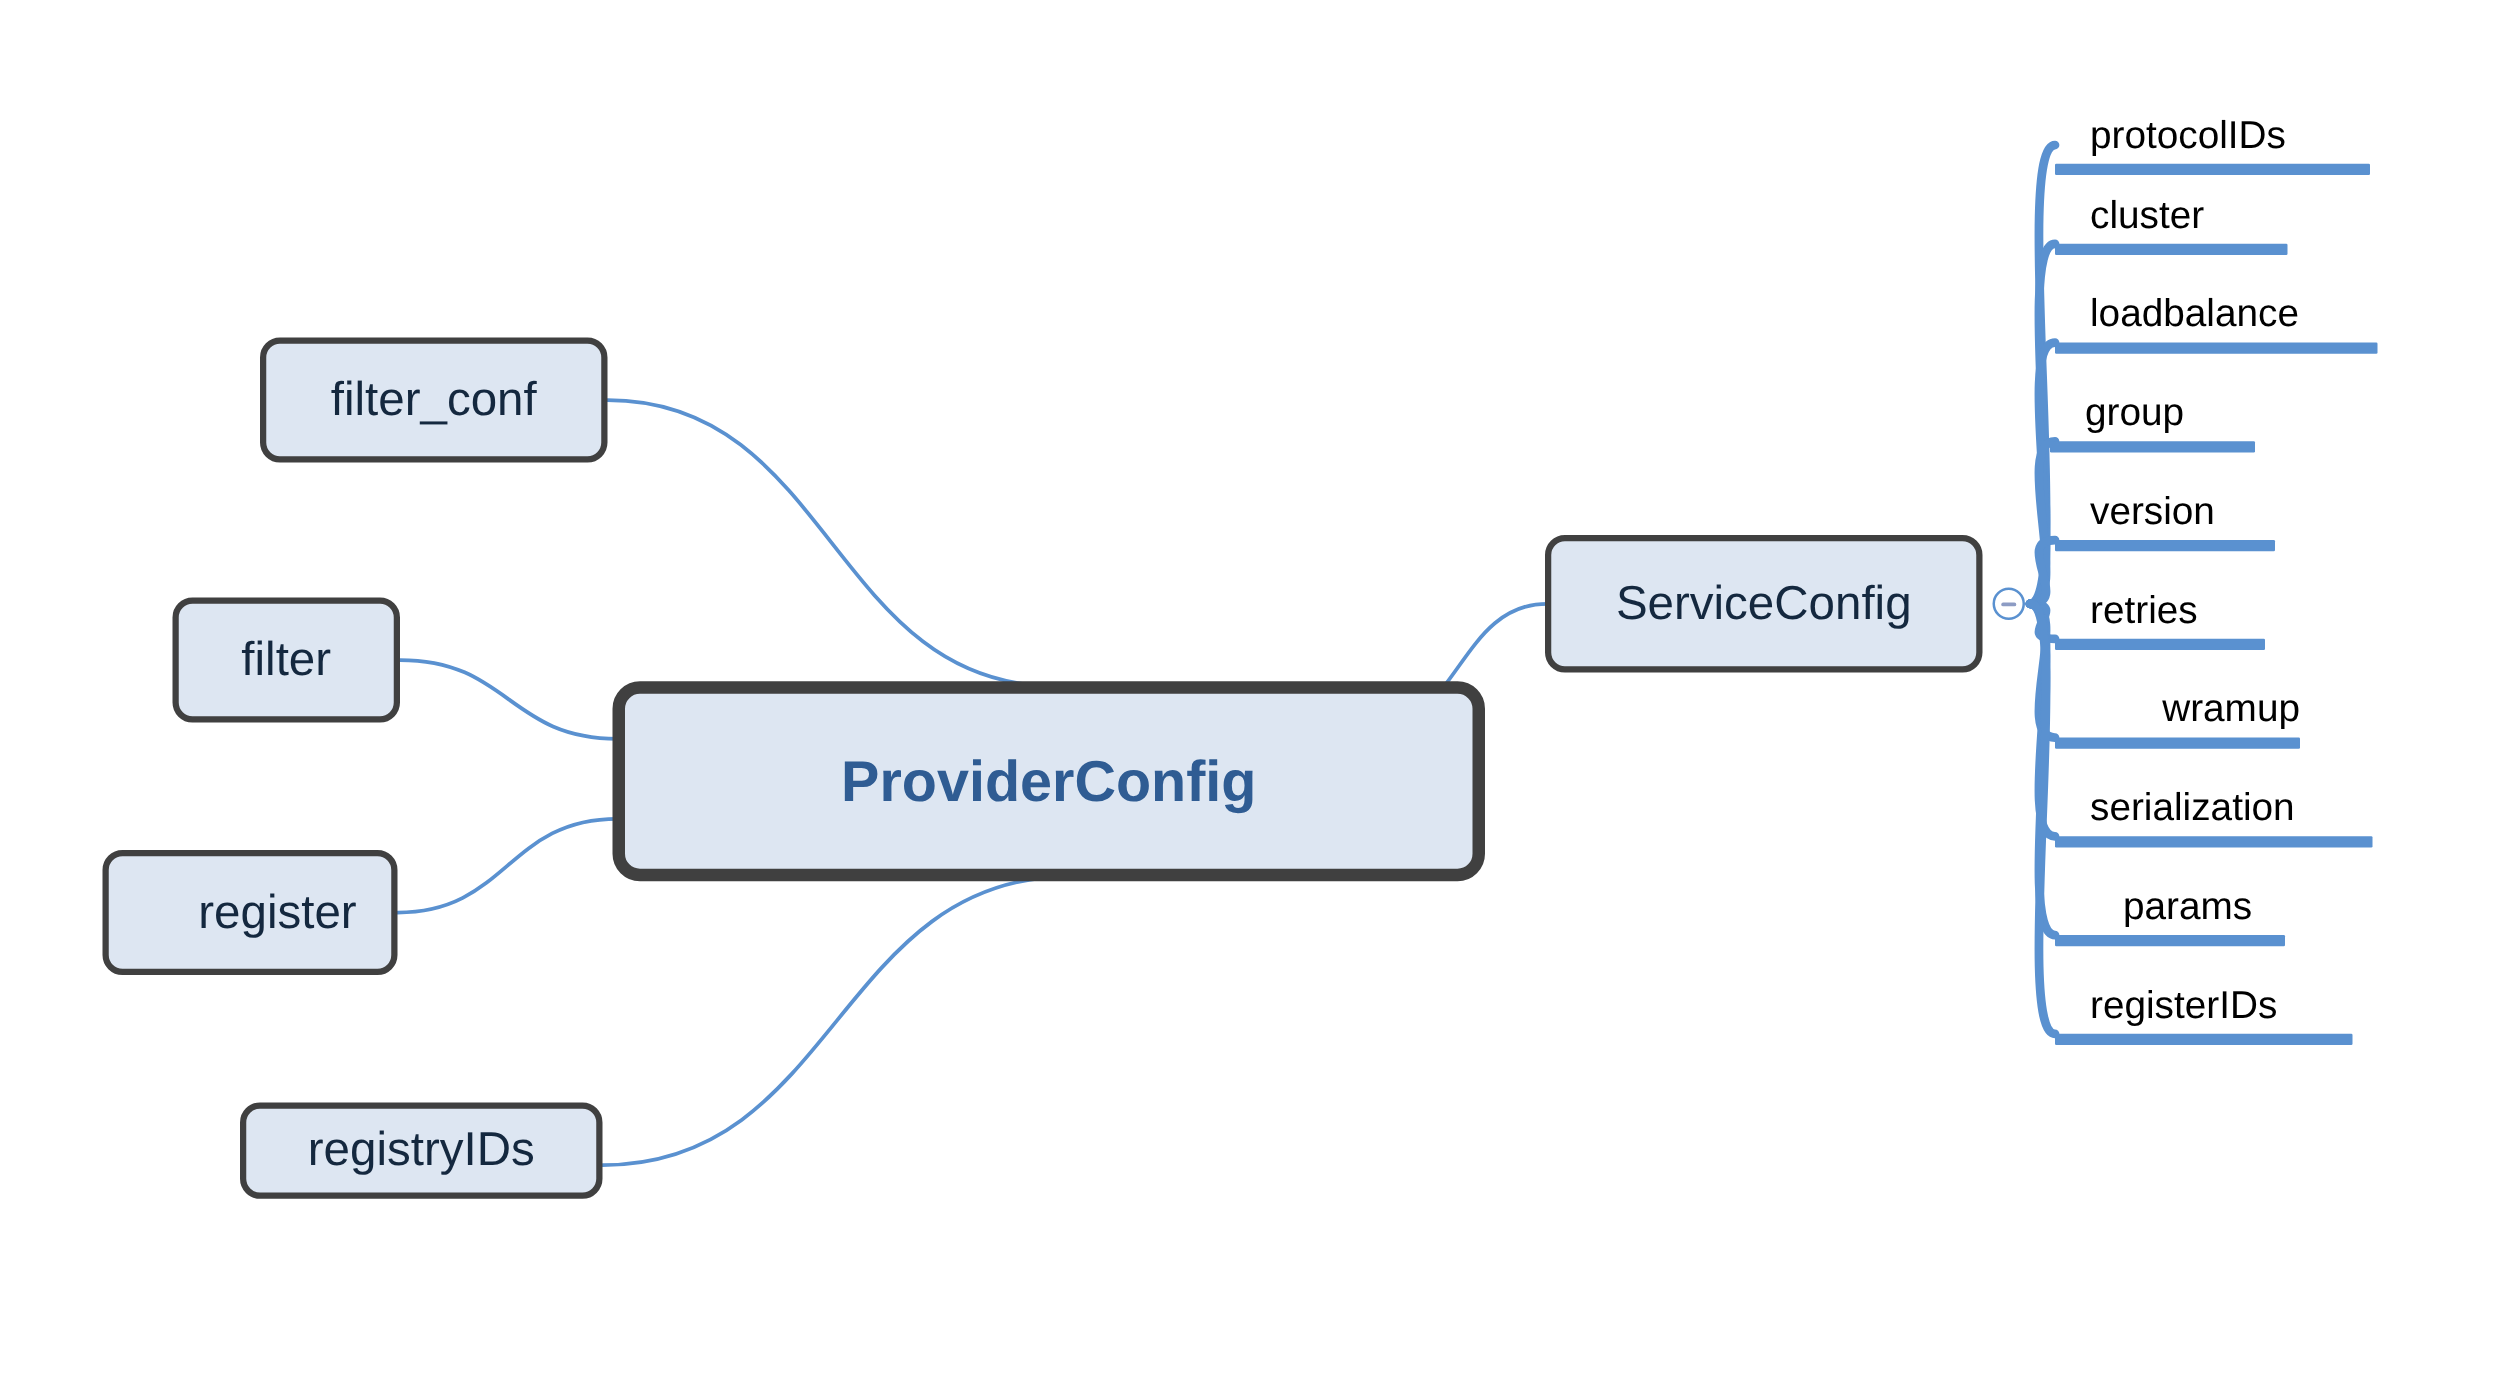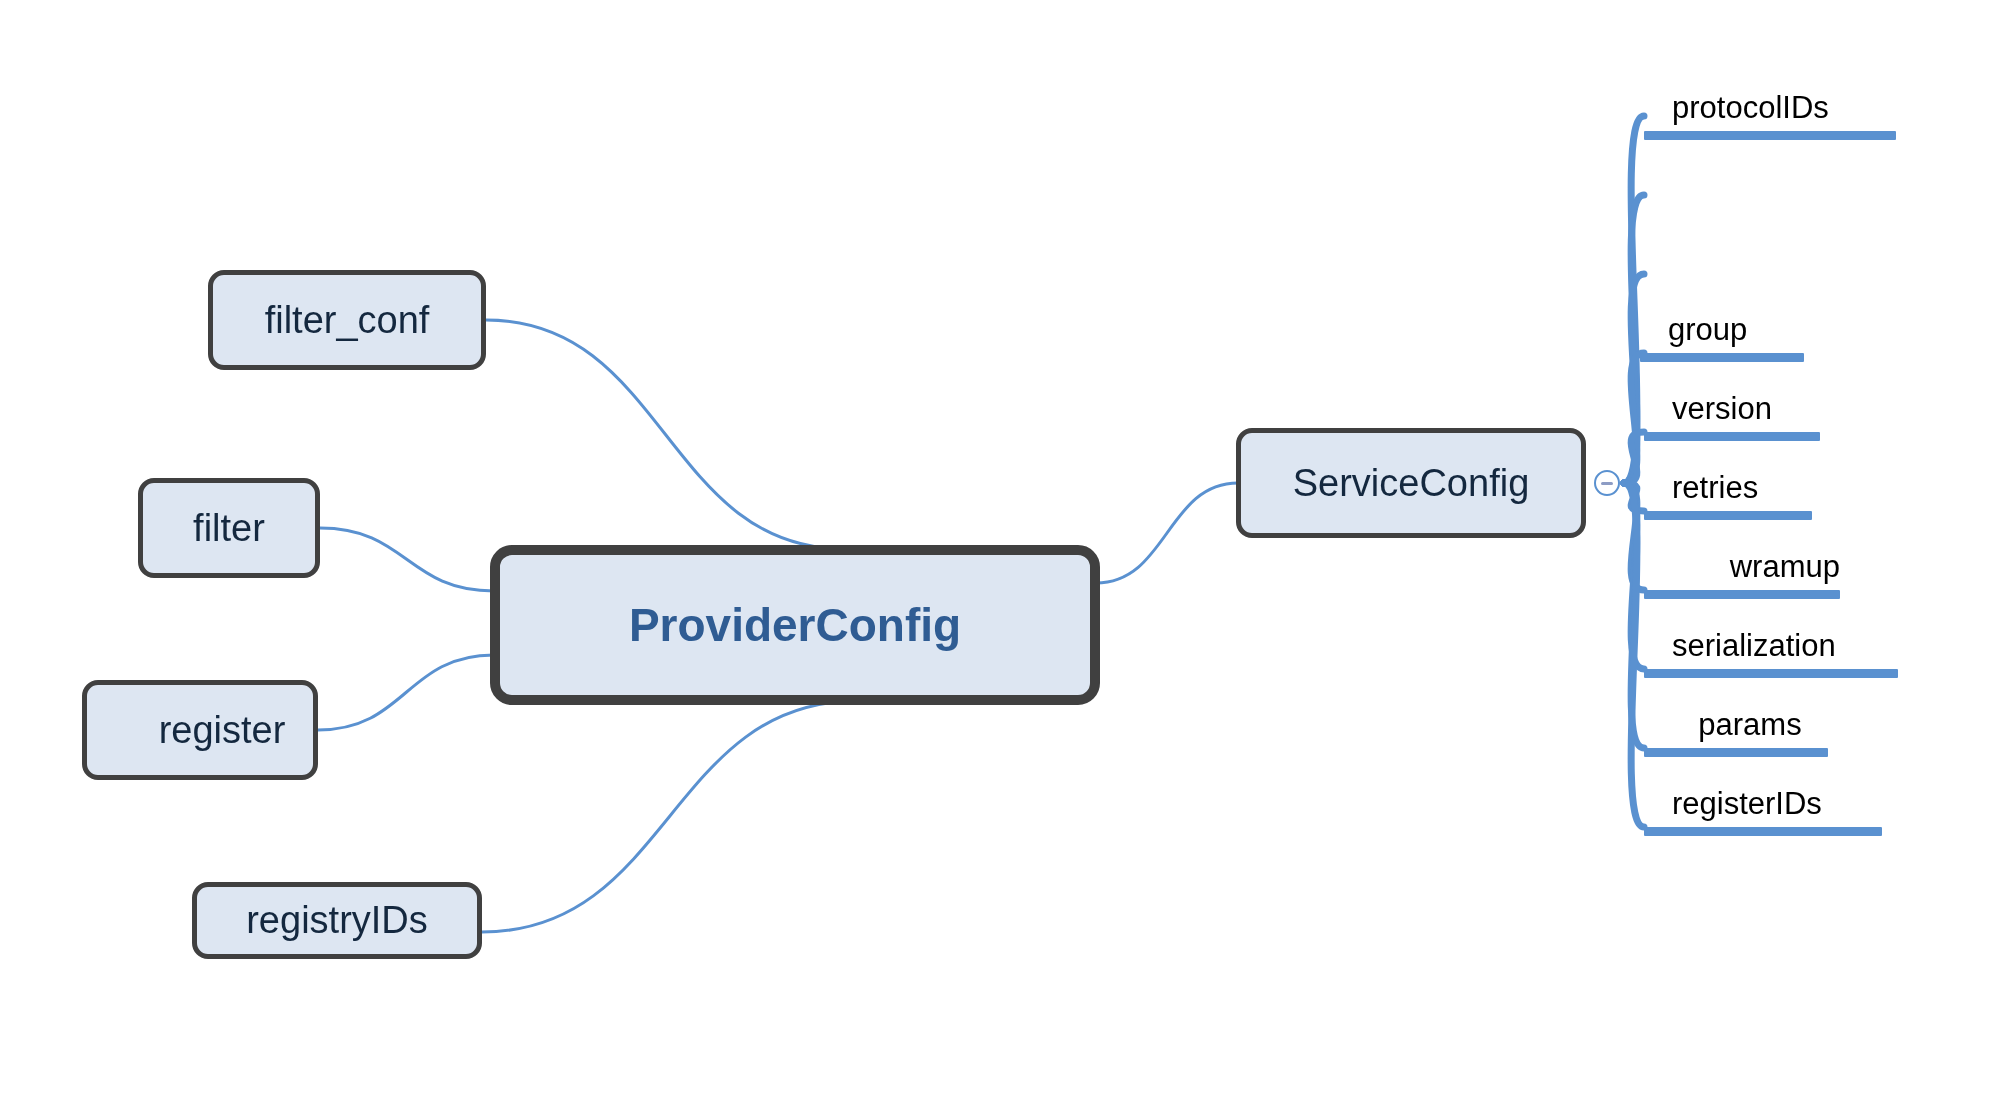--- a/index.html
+++ b/index.html
@@ -128,21 +128,21 @@
       <path d="M 1624 483 C 1658 483, 1610 274, 1644 274" fill="none" stroke="#5a91d0" stroke-width="7" stroke-linecap="round"></path>
       <path d="M 1624 483 C 1658 483, 1610 353, 1644 353" fill="none" stroke="#5a91d0" stroke-width="7" stroke-linecap="round"></path>
       <path d="M 1624 483 C 1658 483, 1610 432, 1644 432" fill="none" stroke="#5a91d0" stroke-width="7" stroke-linecap="round"></path>
       <path d="M 1624 483 C 1658 483, 1610 511, 1644 511" fill="none" stroke="#5a91d0" stroke-width="7" stroke-linecap="round"></path>
       <path d="M 1624 483 C 1658 483, 1610 590, 1644 590" fill="none" stroke="#5a91d0" stroke-width="7" stroke-linecap="round"></path>
       <path d="M 1624 483 C 1658 483, 1610 669, 1644 669" fill="none" stroke="#5a91d0" stroke-width="7" stroke-linecap="round"></path>
       <path d="M 1624 483 C 1658 483, 1610 748, 1644 748" fill="none" stroke="#5a91d0" stroke-width="7" stroke-linecap="round"></path>
       <path d="M 1624 483 C 1658 483, 1610 827, 1644 827" fill="none" stroke="#5a91d0" stroke-width="7" stroke-linecap="round"></path>
     </svg>
 
-  <div class="node root" style="left: 490px; top: 545px; width: 610px; height: 160px;">
+  <div class="node root" style="left: 490px; top: 545px; width: 698px; height: 160px;">
     <span>ProviderConfig</span>
   </div>
 
   <div class="node branch" style="left: 208px; top: 270px; width: 278px; height: 100px;">
     <span>filter_conf</span>
   </div>
   <div class="node branch" style="left: 138px; top: 478px; width: 182px; height: 100px;">
     <span>filter</span>
   </div>
   <div class="node branch" style="left: 82px; top: 680px; width: 236px; height: 100px; padding-left: 44px;">
@@ -157,20 +157,28 @@
   </div>
 
   <div class="toggle" style="left: 1594px; top: 470px;">
     <span class="bar"></span>
   </div>
 
   <div class="leaf" style="left: 1644px; top: 90px;">
     <span class="leaf-label">protocolIDs</span>
     <span class="leaf-bar" style="width: 252px;"></span>
   </div>
+  <div class="leaf" style="left: 1644px; top: 154px;">
+    <span class="leaf-label">cluster</span>
+    <span class="leaf-bar" style="width: 186px;"></span>
+  </div>
+  <div class="leaf" style="left: 1644px; top: 233px;">
+    <span class="leaf-label">loadbalance</span>
+    <span class="leaf-bar" style="width: 258px;"></span>
+  </div>
   <div class="leaf" style="left: 1640px; top: 312px;">
     <span class="leaf-label">group</span>
     <span class="leaf-bar" style="width: 164px;"></span>
   </div>
   <div class="leaf" style="left: 1644px; top: 391px;">
     <span class="leaf-label">version</span>
     <span class="leaf-bar" style="width: 176px;"></span>
   </div>
   <div class="leaf" style="left: 1644px; top: 470px;">
     <span class="leaf-label">retries</span>

